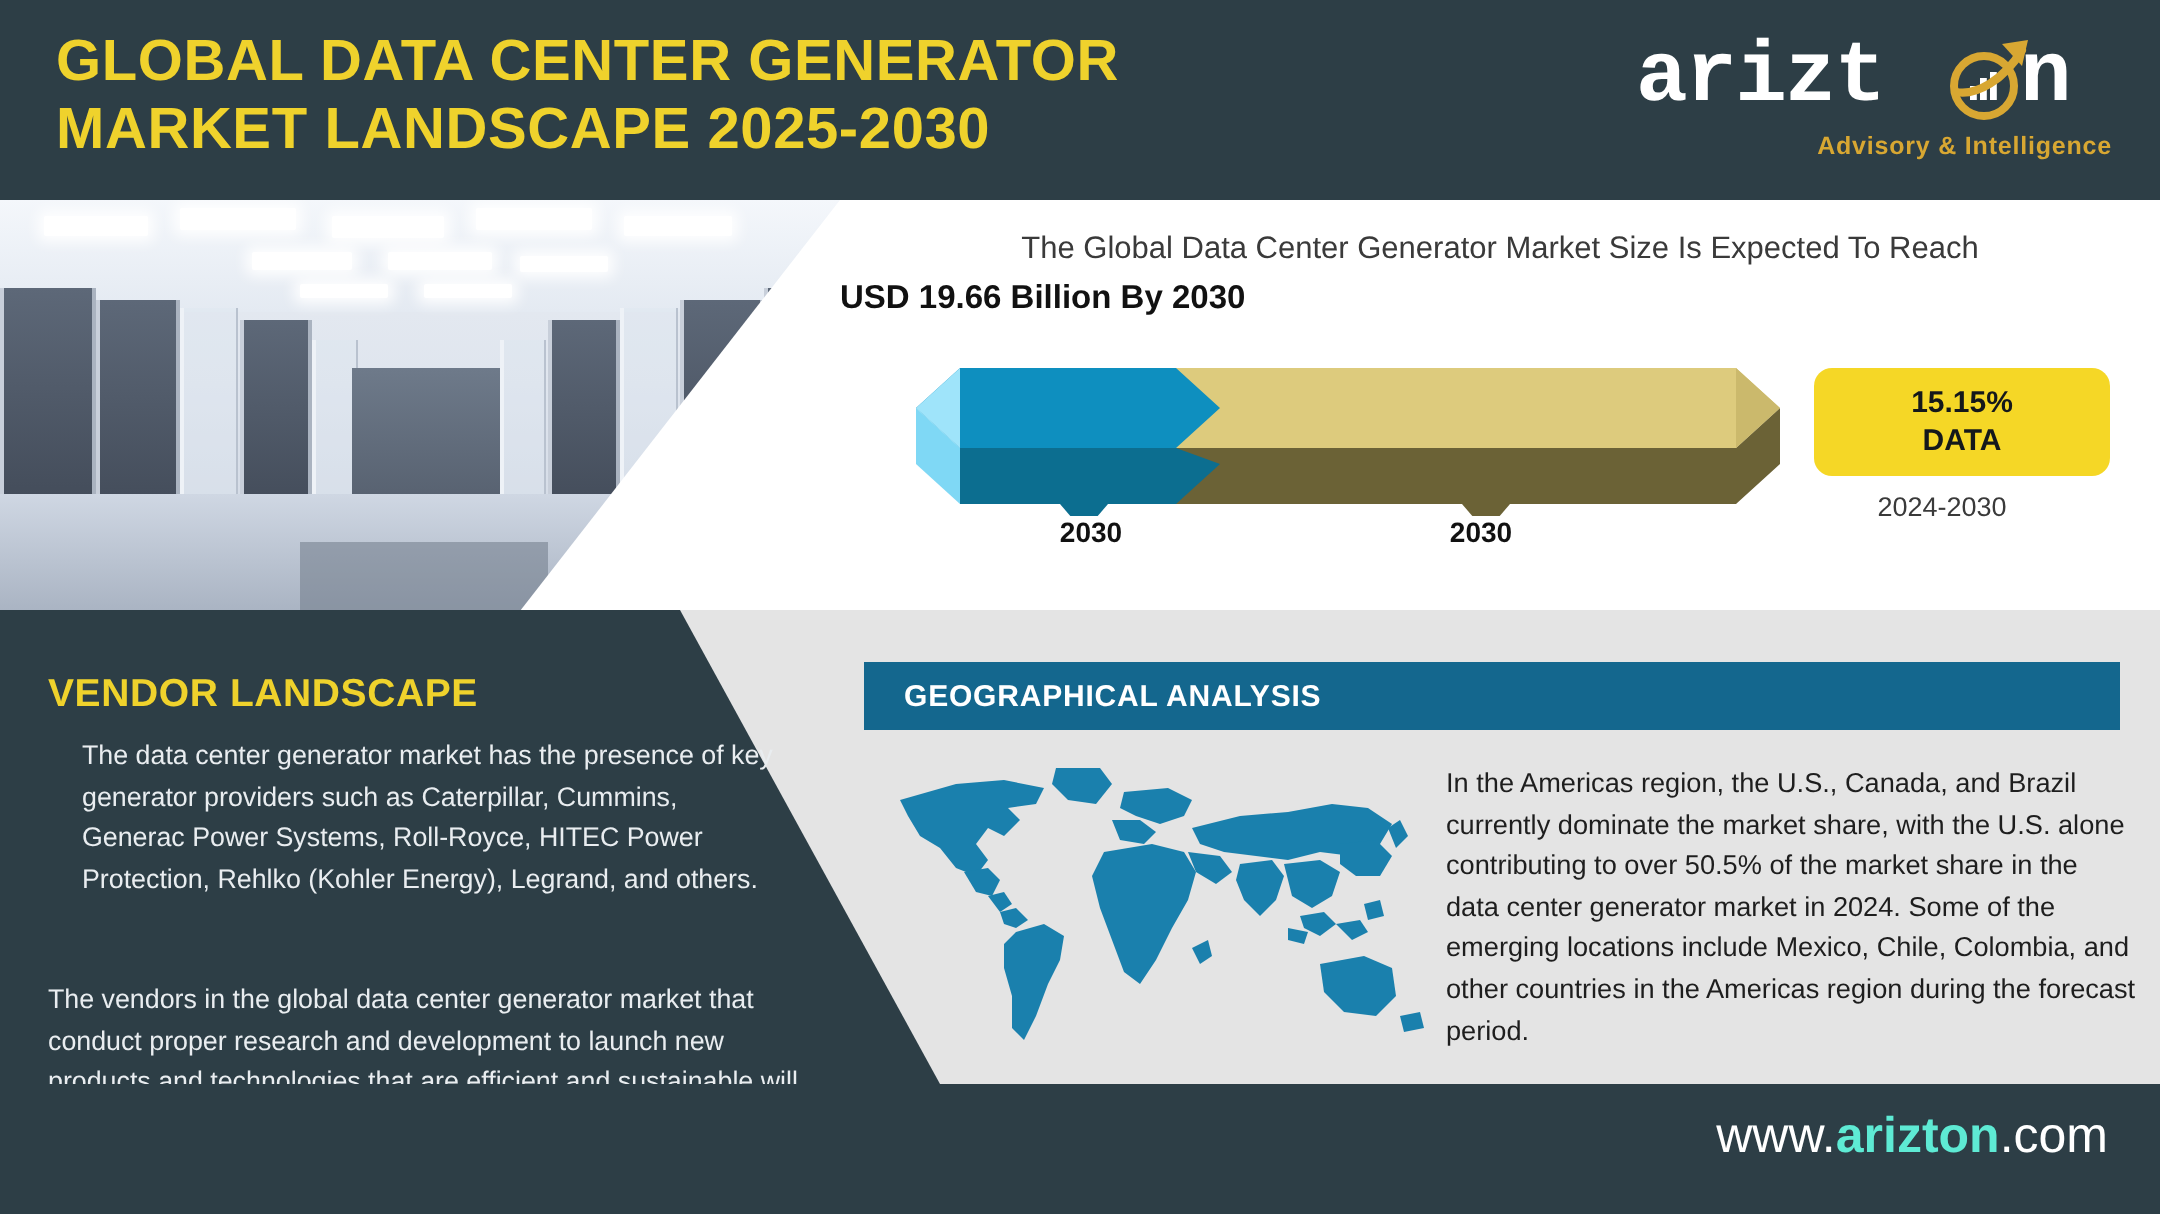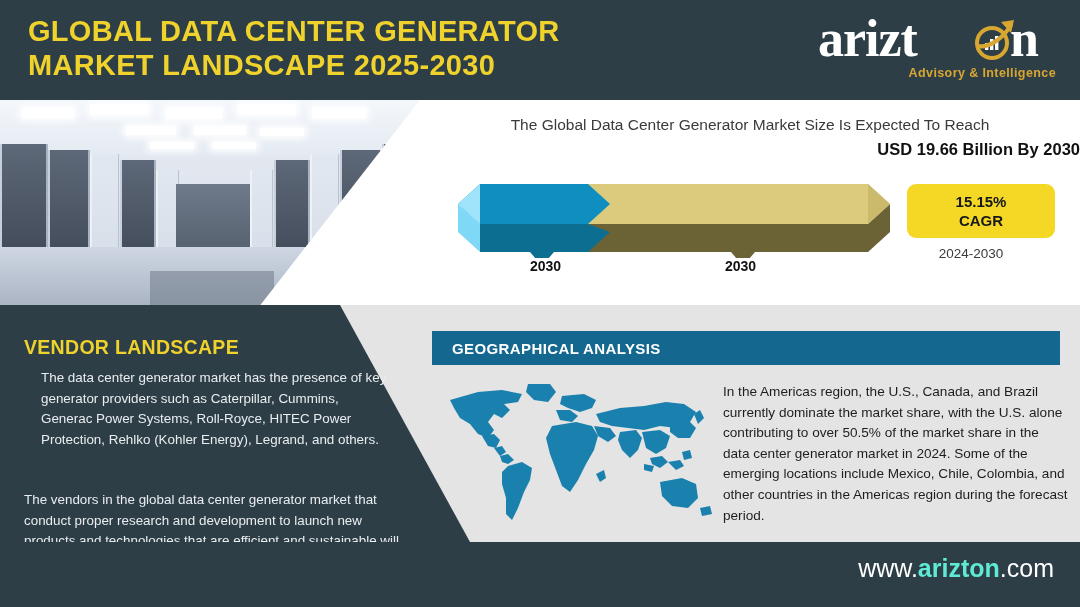--- a/index.html
+++ b/index.html
@@ -8,22 +8,22 @@
 
   
   #header{position:absolute;left:0;top:0;width:1080px;height:100px;background:#2d3e46;}
   #title{position:absolute;left:28px;top:14px;width:640px;color:#efd22c;
          font-size:29px;font-weight:bold;line-height:34px;letter-spacing:.3px;}
   #title .ln{display:block;white-space:nowrap;}
 
   
   #logo{position:absolute;right:22px;top:14px;width:240px;height:74px;}
   #logo-word{position:relative;height:50px;}
-  #logo-text{position:absolute;left:0;top:0;color:#ffffff;font-size:52px;font-weight:bold;
-             letter-spacing:-1px;line-height:50px;font-family:Liberation Serif, serif;}
+  #logo-text{position:absolute;left:0;top:0;color:#ffffff;font-size:43px;font-weight:bold;
+             letter-spacing:-1px;line-height:50px;font-family:Liberation Mono, monospace;}
   #logo-o-wrap{position:absolute;left:152px;top:2px;width:48px;height:48px;}
   #logo-sub{position:absolute;right:2px;top:52px;color:#d8a732;font-size:12.5px;
             font-weight:bold;letter-spacing:.4px;}
 
   
   #photo{position:absolute;left:0;top:100px;width:420px;height:205px;overflow:hidden;
          background:linear-gradient(180deg,#e9edf3 0%,#dfe5ee 45%,#ccd4e0 100%);}
   #photo .ceiling{position:absolute;left:0;top:0;width:420px;height:56px;
          background:linear-gradient(180deg,#f4f7fb,#e4eaf2);}
   #photo .panel{position:absolute;background:#ffffff;border-radius:1px;
@@ -37,21 +37,21 @@
   #photo .floor{position:absolute;left:0;bottom:0;width:420px;height:58px;
          background:linear-gradient(180deg,#cfd7e3,#aab4c3);}
   #photo .tile{position:absolute;bottom:0;background:#6f7a88;opacity:.55;}
   #photo-cut{position:absolute;left:0;top:100px;width:420px;height:205px;
          background:#ffffff;clip-path:polygon(100% 0,100% 100%,62% 100%);}
 
   
   #hero{position:absolute;left:420px;top:100px;width:660px;height:205px;background:#ffffff;}
   #hero-line1{position:absolute;left:0;top:16px;width:660px;text-align:center;
               color:#3a3a3a;font-size:15.5px;}
-  #hero-line2{position:absolute;left:0;top:40px;width:660px;text-align:right;
+  #hero-line2{position:absolute;left:0;top:40px;width:660px;text-align:left;
               color:#111111;font-size:16.5px;font-weight:bold;}
 
   
   #chart{position:absolute;left:0;top:70px;width:660px;height:120px;}
   .bar3d{position:absolute;}
   .bar3d svg{display:block;}
   .yearlab{position:absolute;color:#111;font-size:14px;font-weight:bold;text-align:center;}
 
   #cagr-badge{position:absolute;left:487px;top:14px;width:148px;height:54px;
       background:#f5d726;border-radius:9px;display:flex;flex-direction:column;
@@ -137,21 +137,21 @@
           <polygon points="0,6 280,6 302,26 280,46 0,46 22,26" fill="#ddcb7d"></polygon>
           <polygon points="0,46 280,46 302,26 302,54 280,74 0,74 22,54" fill="#6b6236"></polygon>
           <polygon points="280,6 302,26 280,46" fill="#cbb96c"></polygon>
           <polygon points="143,74 167,74 155,88" fill="#6b6236"></polygon>
         </svg>
       </div>
       <div class="yearlab" style="left:168px;top:88px;width:305px;">2030</div>
 
       <div id="cagr-badge">
         <div>15.15%</div>
-        <div>CAGR</div>
+        <div>DATA</div>
       </div>
       <div id="cagr-period">2024-2030</div>
     </div>
   </div>
 
   <div id="photo">
     <div class="ceiling"></div>
     <div class="panel" style="left:22px;top:8px;width:52px;height:10px;"></div>
     <div class="panel" style="left:90px;top:4px;width:58px;height:11px;"></div>
     <div class="panel" style="left:166px;top:8px;width:56px;height:11px;"></div>

